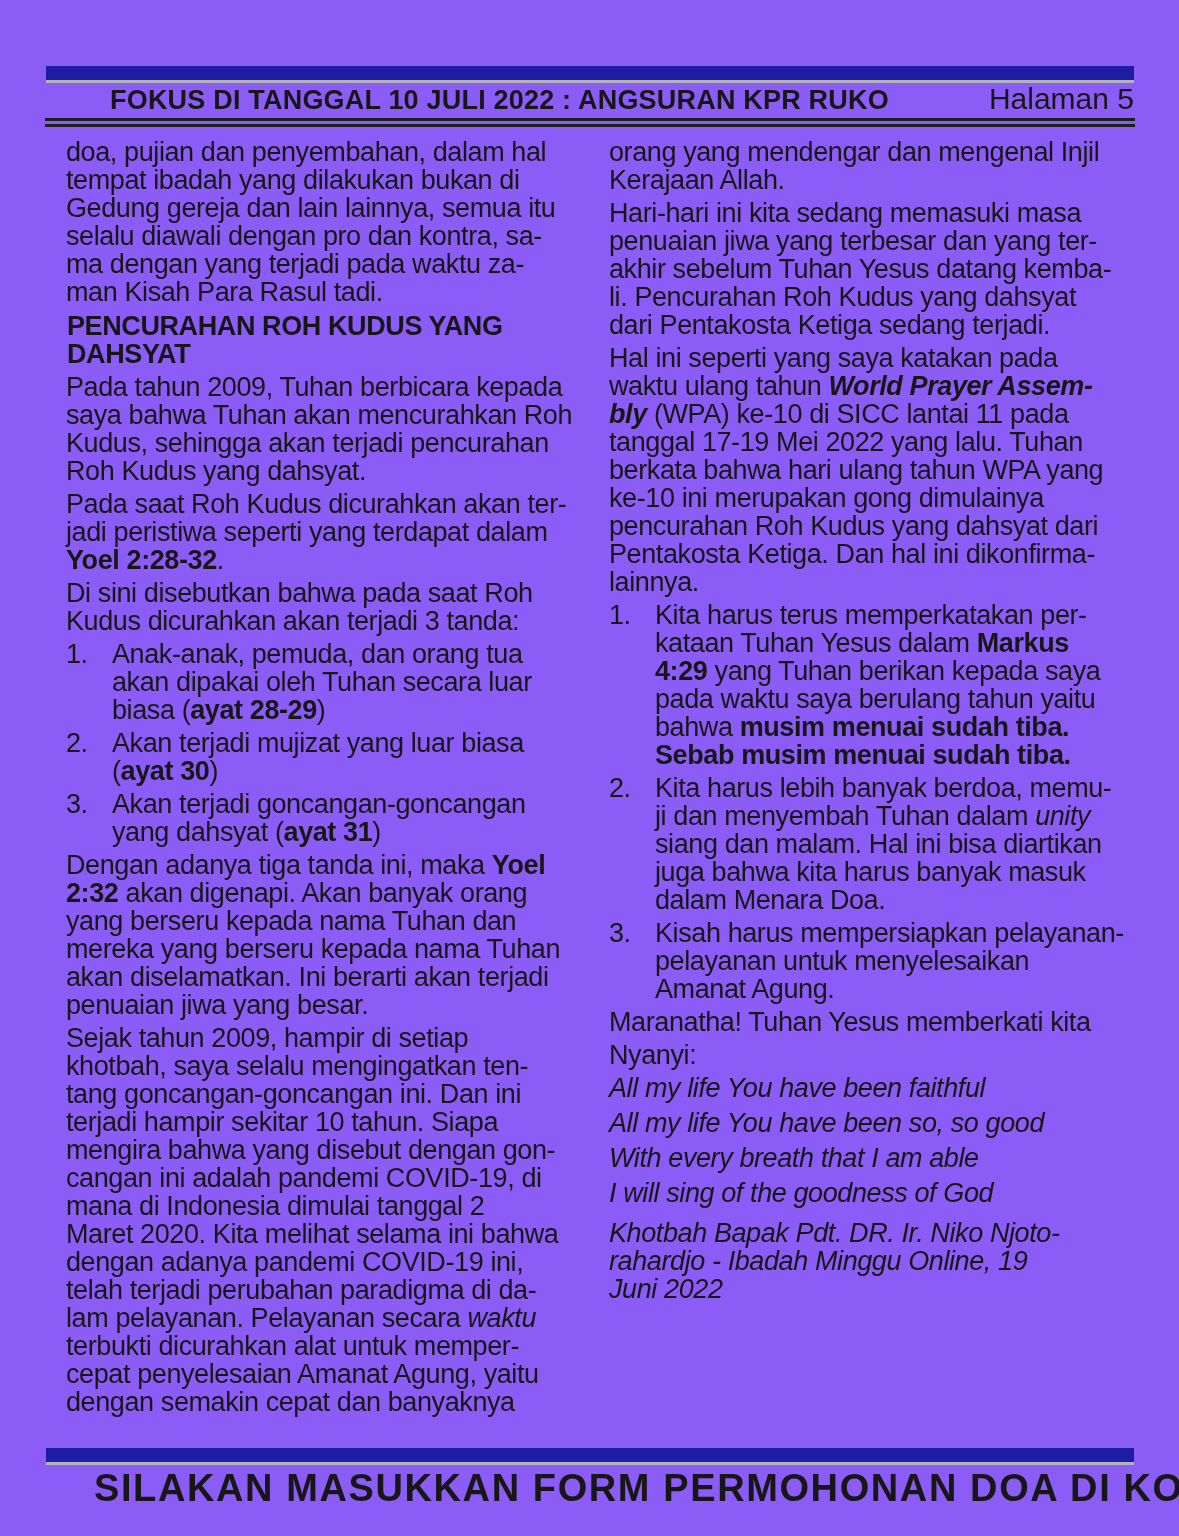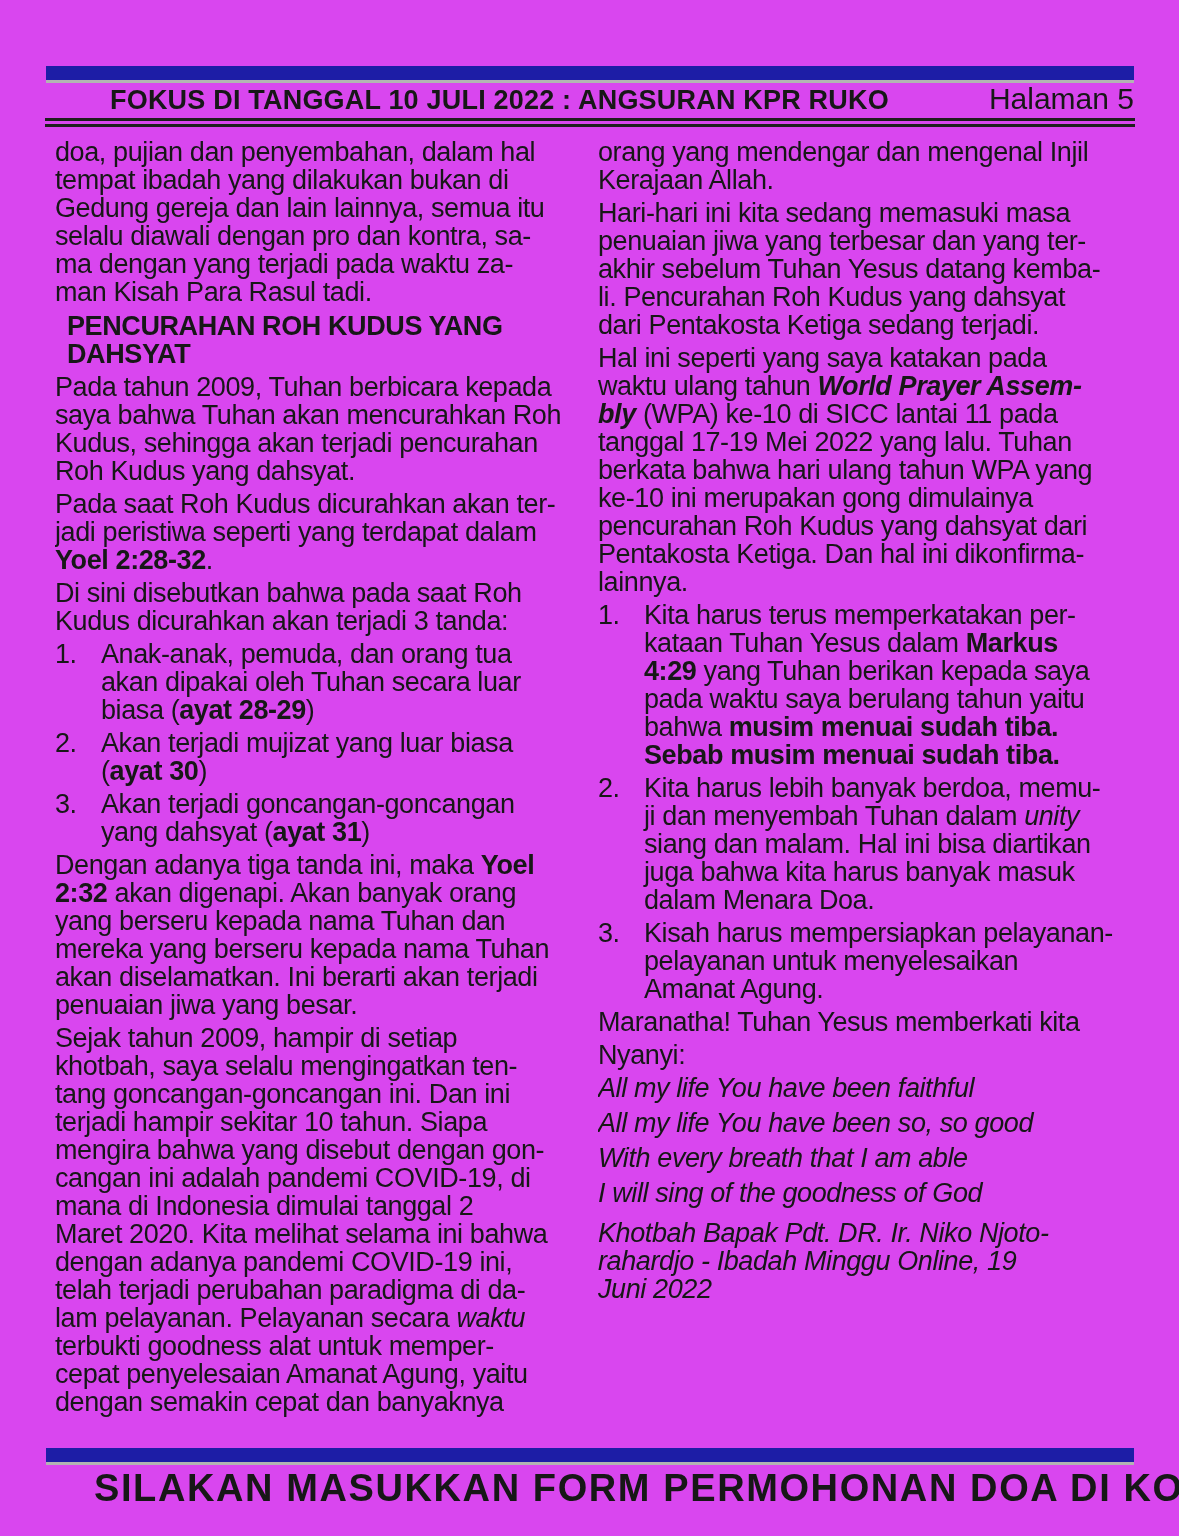--- a/index.html
+++ b/index.html
@@ -1,37 +1,37 @@
 <!DOCTYPE html>
 <html><head>
 <meta charset="utf-8">
 <style>
   html,body{margin:0;padding:0;background:#e8e8e8;}
   .page{
-    position:relative;width:1179px;height:1536px;background:#d946ef;
+    position:relative;width:1179px;height:1536px;background:#8b5cf6;
     font-family:"Liberation Sans","DejaVu Sans",sans-serif;color:#171717;
     overflow:hidden;margin:0 auto;
   }
   
   .accent-bar{position:absolute;left:46px;width:1088px;height:14px;border-bottom:3px solid #b3b3b3;}
   .accent-bar.top{top:66px;}
   .accent-bar.bottom{top:1448px;}
   
   .header{position:absolute;left:46px;top:82px;width:1088px;display:flex;align-items:baseline;}
   .header .title{margin-left:64px;font-size:27px;font-weight:700;letter-spacing:.2px;white-space:nowrap;}
   .header .pagenum{margin-left:auto;font-size:30px;font-weight:400;white-space:nowrap;}
   .double-rule{position:absolute;left:45px;top:118px;width:1090px;height:3px;
     border-top:3px solid #1e1e1e;border-bottom:3px solid #1e1e1e;}
   
   .body{position:absolute;left:55px;top:138px;display:flex;gap:18px;}
   .col{font-size:27px;line-height:28px;letter-spacing:-0.4px;overflow:hidden;}
   .col.left{width:525px;}
   .col.right{width:548px;}
   .line{white-space:nowrap;}
-  .block{margin:0 0 5px 0;}
+  .block{margin:0 0 5px 11px;}
   .block.heading{font-weight:700;margin:6px 0 5px 12px;}
   .block.song{font-style:italic;margin-bottom:7px;}
   .block.closing{font-weight:400;font-style:italic;margin-top:12px;}
   .block.list{display:flex;}
   .block.list .num{width:46px;flex:none;}
   .block.list .content{flex:1;min-width:0;}
   .b{font-weight:700;}
   .i{font-style:italic;}
   
   .footer{position:absolute;left:94px;top:1467px;font-size:38px;font-weight:700;letter-spacing:1.6px;white-space:nowrap;}
@@ -113,21 +113,21 @@
           <div class="line"><span>khotbah, saya selalu mengingatkan ten-</span></div>
           <div class="line"><span>tang goncangan-goncangan ini. Dan ini</span></div>
           <div class="line"><span>terjadi hampir sekitar 10 tahun. Siapa</span></div>
           <div class="line"><span>mengira bahwa yang disebut dengan gon-</span></div>
           <div class="line"><span>cangan ini adalah pandemi COVID-19, di</span></div>
           <div class="line"><span>mana di Indonesia dimulai tanggal 2</span></div>
           <div class="line"><span>Maret 2020. Kita melihat selama ini bahwa</span></div>
           <div class="line"><span>dengan adanya pandemi COVID-19 ini,</span></div>
           <div class="line"><span>telah terjadi perubahan paradigma di da-</span></div>
           <div class="line"><span>lam pelayanan. Pelayanan secara </span><span class="i">waktu</span></div>
-          <div class="line"><span>terbukti goodness alat untuk memper-</span></div>
+          <div class="line"><span>terbukti dicurahkan alat untuk memper-</span></div>
           <div class="line"><span>cepat penyelesaian Amanat Agung, yaitu</span></div>
           <div class="line"><span>dengan semakin cepat dan banyaknya</span></div>
         </div>
       </div>
     <div class="col right" id="col-right">
         <div class="block paragraph">
           <div class="line"><span>orang yang mendengar dan mengenal Injil</span></div>
           <div class="line"><span>Kerajaan Allah.</span></div>
         </div>
         <div class="block paragraph">

